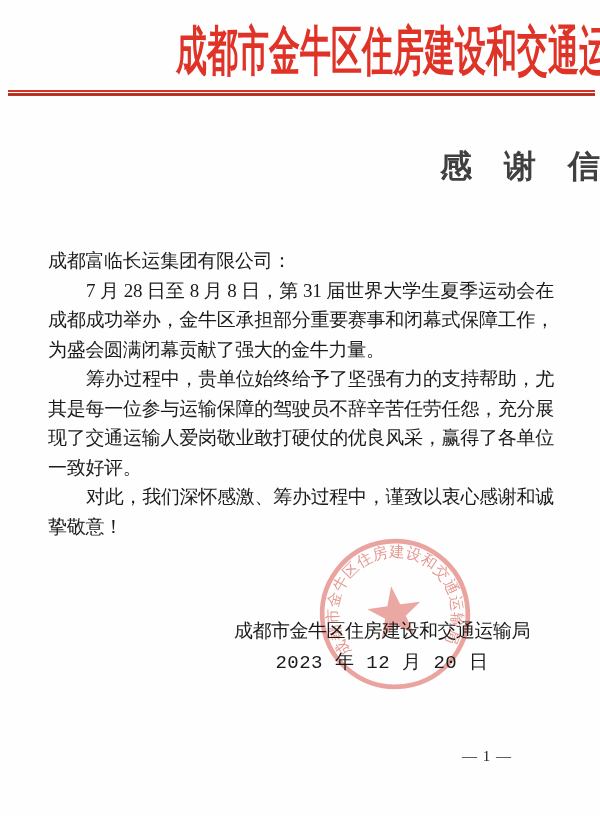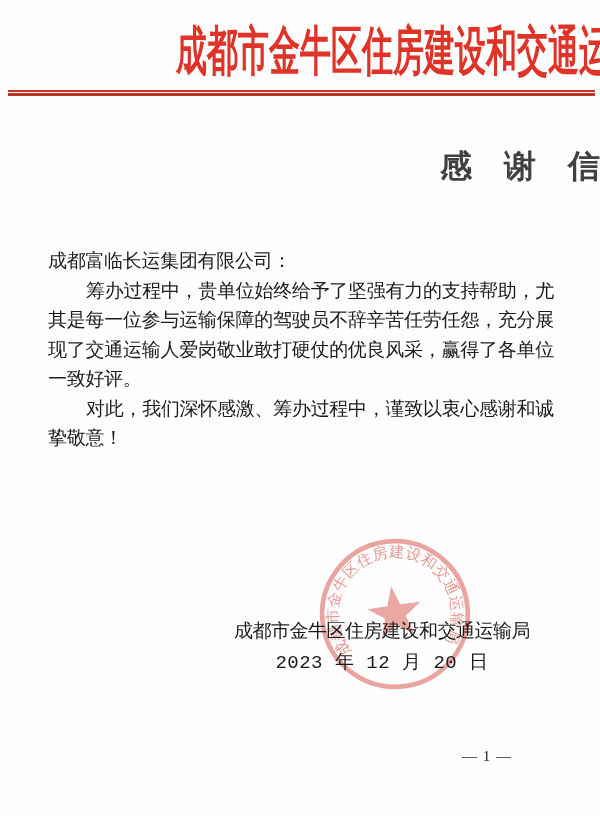--- a/index.html
+++ b/index.html
@@ -82,20 +82,21 @@
   <div class="head-rule">
     <div class="thin"></div>
     <div class="gap"></div>
     <div class="thick"></div>
   </div>
 
   <div class="letter-title">感　谢　信</div>
 
   <div class="body-text">
     <p>成都富临长运集团有限公司：</p>
+    <p class="indent">7 月 28 日至 8 月 8 日，第 31 届世界大学生夏季运动会在成都成功举办，金牛区承担部分重要赛事和闭幕式保障工作，为盛会圆满闭幕贡献了强大的金牛力量。</p>
     <p class="indent">筹办过程中，贵单位始终给予了坚强有力的支持帮助，尤其是每一位参与运输保障的驾驶员不辞辛苦任劳任怨，充分展现了交通运输人爱岗敬业敢打硬仗的优良风采，赢得了各单位一致好评。</p>
     <p class="indent">对此，我们深怀感激、筹办过程中，谨致以衷心感谢和诚挚敬意！</p>
   </div>
 
   <div class="seal">
     <svg width="208" height="208" viewBox="0 0 200 200">
       <circle cx="100" cy="100" r="70" fill="none" stroke="#d8544a" stroke-width="4.5" stroke-opacity="0.85"></circle>
       <polygon points="100,73 106.2,91.5 125.7,91.7 110,103.2 115.9,121.8 100,110.5 84.1,121.8 90,103.2 74.3,91.7 93.8,91.5" fill="#da5a4e" fill-opacity="0.85"></polygon>
       <path id="sealArc" d="M 55 131.6 A 55 55 0 1 1 145 131.6" fill="none"></path>
       <text font-size="14.6" fill="#d0473d" fill-opacity="0.9" letter-spacing="0.4" font-family="Liberation Serif, DejaVu Serif, serif">

